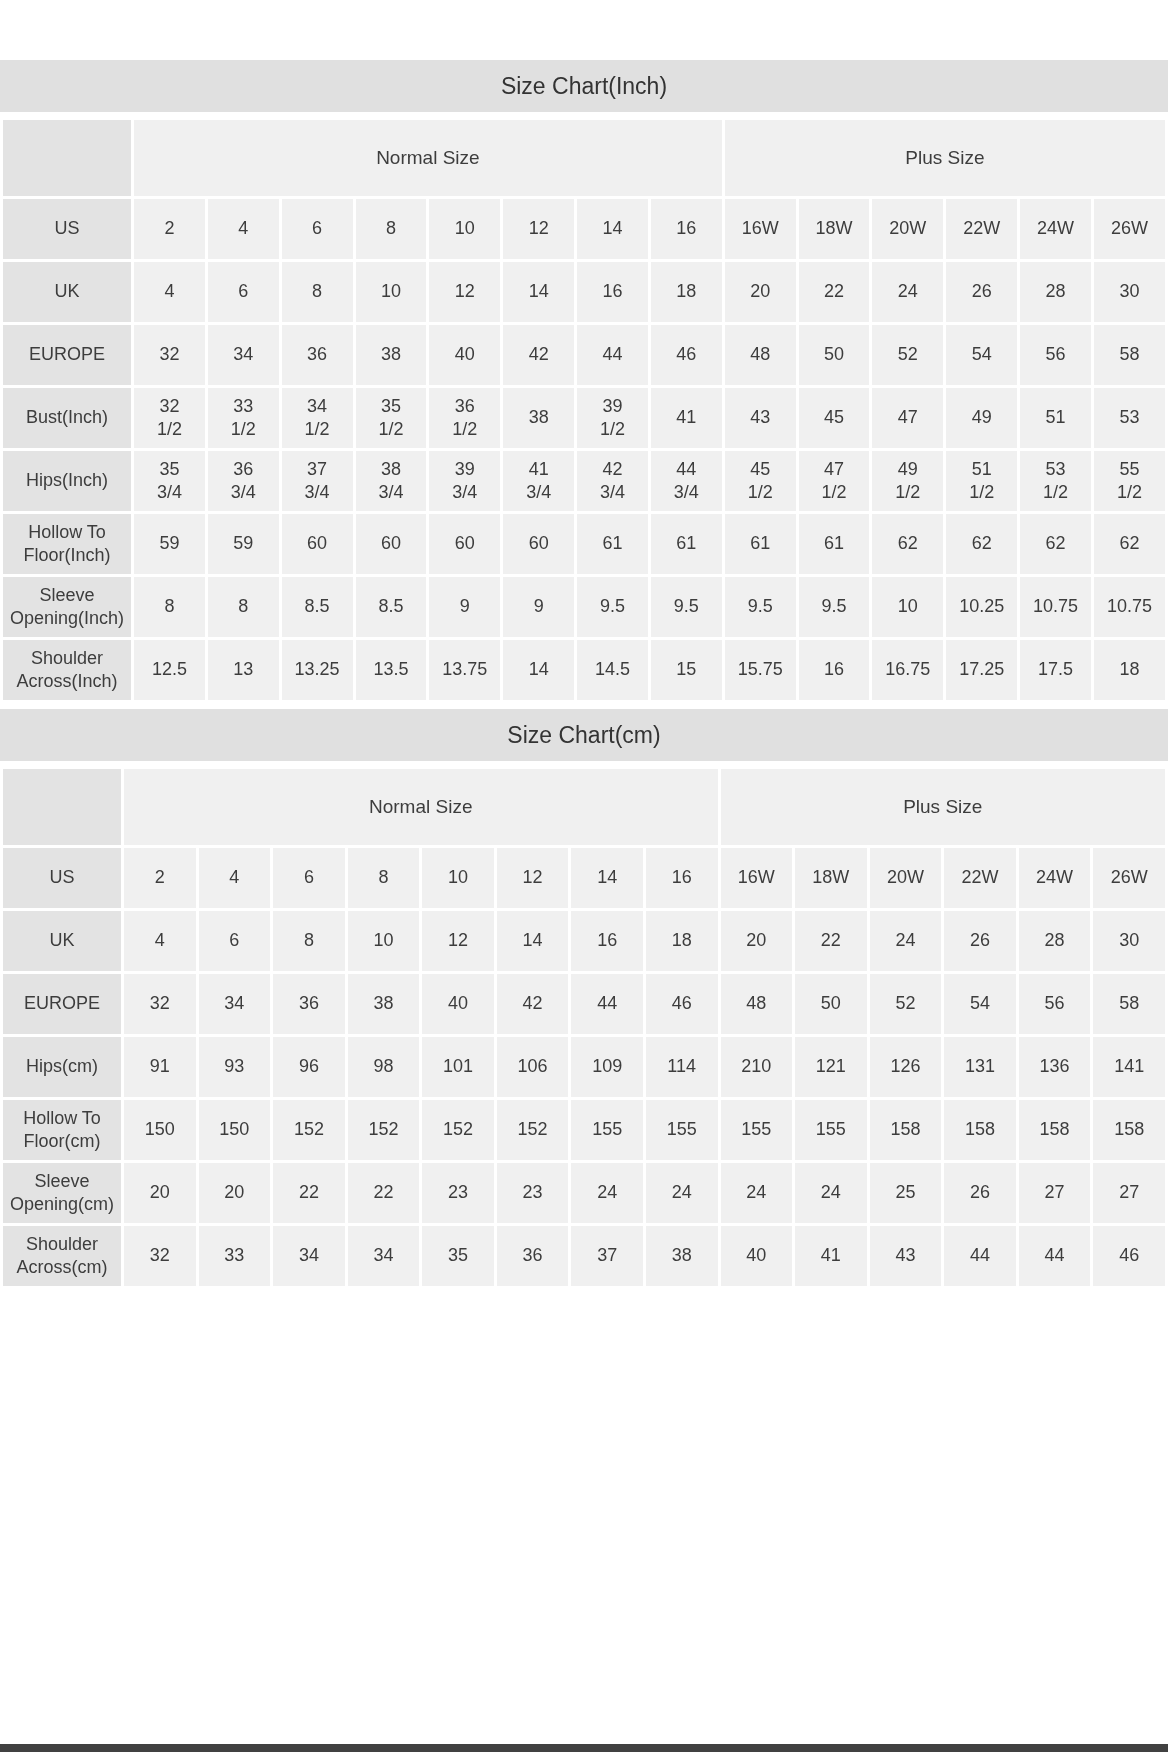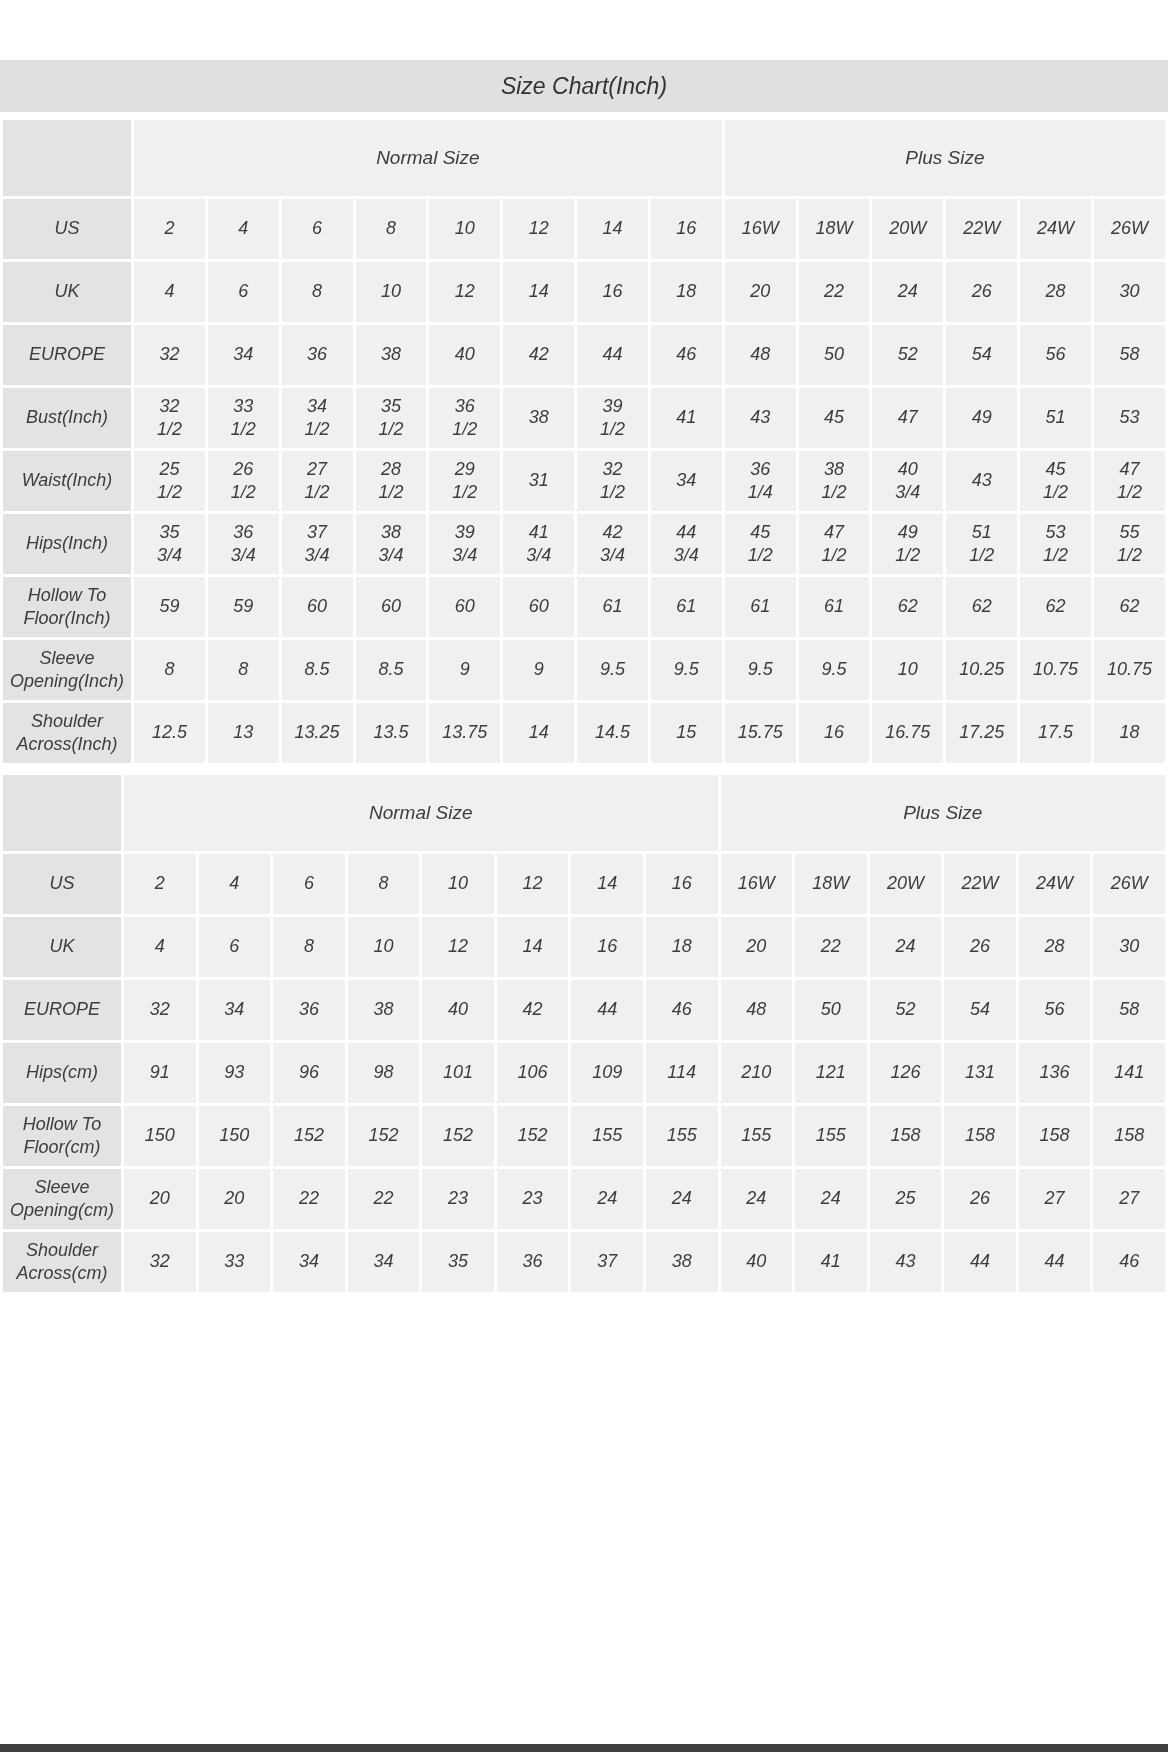--- a/index.html
+++ b/index.html
@@ -11,21 +11,20 @@
   }
   *{box-sizing:border-box;}
   html,body{margin:0;padding:0;background:#ffffff;}
   body{font-family:"Liberation Sans", sans-serif;color:var(--text);}
   .page{
     width:1168px;
     height:1752px;
     position:relative;
     background:#ffffff;
     overflow:hidden;
-    font-style:italic;
   }
   .content{padding-top:60px;}
   .title-bar{
     width:100%;
     height:52px;
     background:var(--title-bg);
     display:flex;
     align-items:center;
     justify-content:center;
     font-size:23px;
@@ -145,48 +144,20 @@
             <td>38</td>
             <td>39
 1/2</td>
             <td>41</td>
             <td>43</td>
             <td>45</td>
             <td>47</td>
             <td>49</td>
             <td>51</td>
             <td>53</td>
-          </tr>
-          <tr>
-            <td class="label">Waist(Inch)</td>
-            <td>25
-1/2</td>
-            <td>26
-1/2</td>
-            <td>27
-1/2</td>
-            <td>28
-1/2</td>
-            <td>29
-1/2</td>
-            <td>31</td>
-            <td>32
-1/2</td>
-            <td>34</td>
-            <td>36
-1/4</td>
-            <td>38
-1/2</td>
-            <td>40
-3/4</td>
-            <td>43</td>
-            <td>45
-1/2</td>
-            <td>47
-1/2</td>
           </tr>
           <tr>
             <td class="label">Hips(Inch)</td>
             <td>35
 3/4</td>
             <td>36
 3/4</td>
             <td>37
 3/4</td>
             <td>38
@@ -262,20 +233,21 @@
             <td>15.75</td>
             <td>16</td>
             <td>16.75</td>
             <td>17.25</td>
             <td>17.5</td>
             <td>18</td>
           </tr>
         </tbody>
       </table>
 
+    <div class="title-bar">Size Chart(cm)</div>
 
     <table class="size-table" data-table-index="1">
         <tbody>
           <tr class="group-row">
             <td class="label corner"></td>
             <td colspan="8" class="group">Normal Size</td>
             <td colspan="6" class="group">Plus Size</td>
           </tr>
           <tr>
             <td class="label">US</td>

